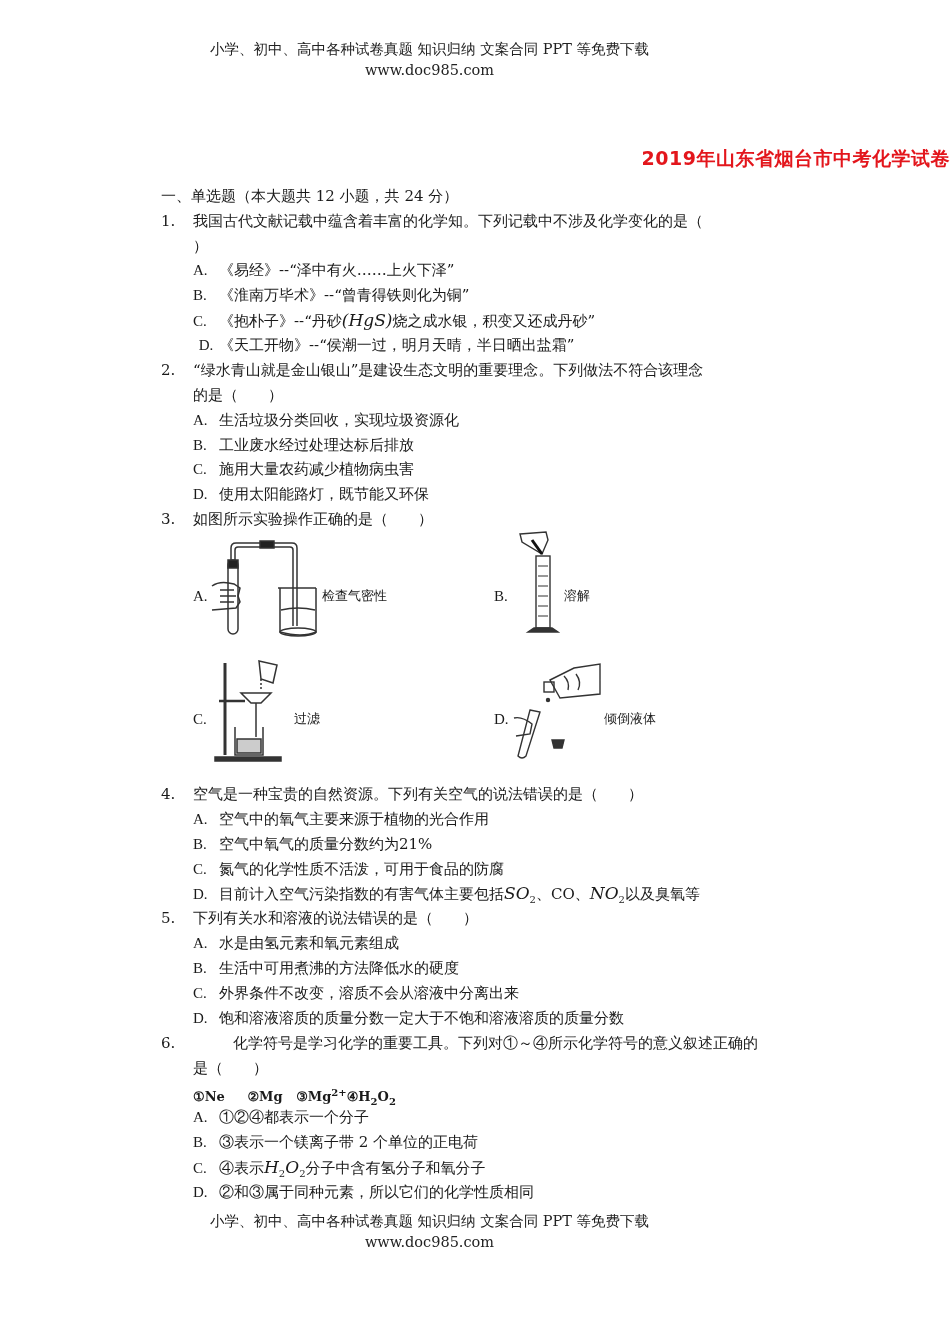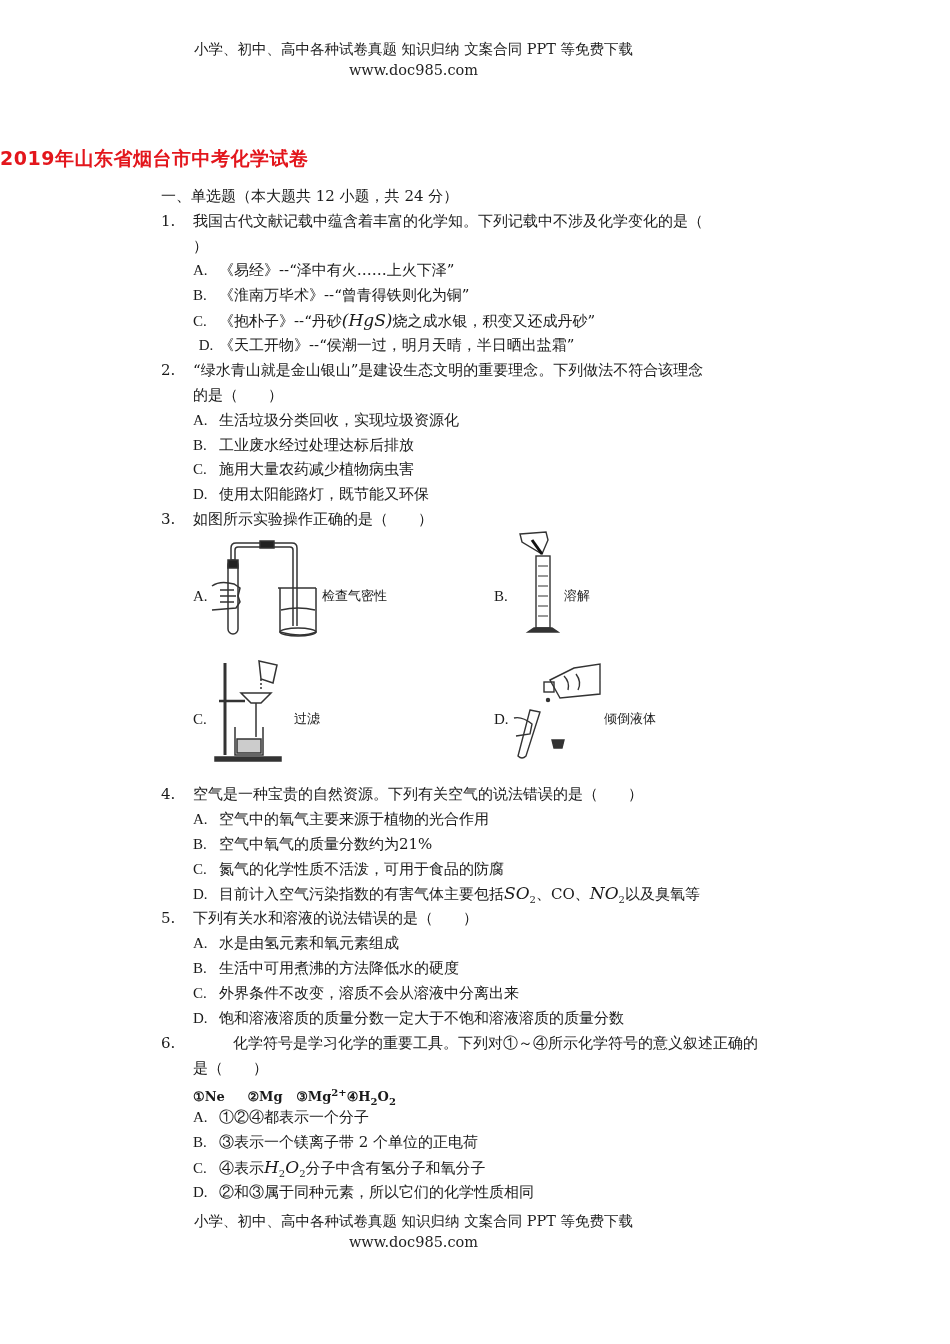--- a/index.html
+++ b/index.html
@@ -2,26 +2,26 @@
 <html><head>
 <meta charset="utf-8">
 <style>
   html, body { margin: 0; padding: 0; background: #ffffff; }
   body {
     width: 950px; height: 1344px; position: relative; overflow: hidden;
     font-family: "DejaVu Serif", "Liberation Serif", serif;
     color: #1a1a1a;
   }
   .hdr {
-    position: absolute; left: 0; width: 827px; text-align: center;
+    position: absolute; left: 16px; width: 827px; text-align: center;
     font-size: 14.5px; line-height: 21px; color: #222;
   }
   .hdr .line { display: block; }
   .title {
-    position: absolute; top: 146px; left: 0; width: 950px; text-align: left;
+    position: absolute; top: 146px; left: 0; width: 950px; text-align: right;
     font-family: "DejaVu Sans", "Liberation Sans", sans-serif;
     font-size: 19px; font-weight: bold; color: #e3161c; letter-spacing: 0.5px;
   }
   .content { position: absolute; left: 0; top: 0; width: 950px; }
   .ln {
     position: absolute; font-size: 15px; line-height: 22px; white-space: nowrap;
   }
   .qnum { position: absolute; left: 161px; }
   .qtxt { position: absolute; left: 193px; }
   .opt { position: absolute; left: 193px; }

